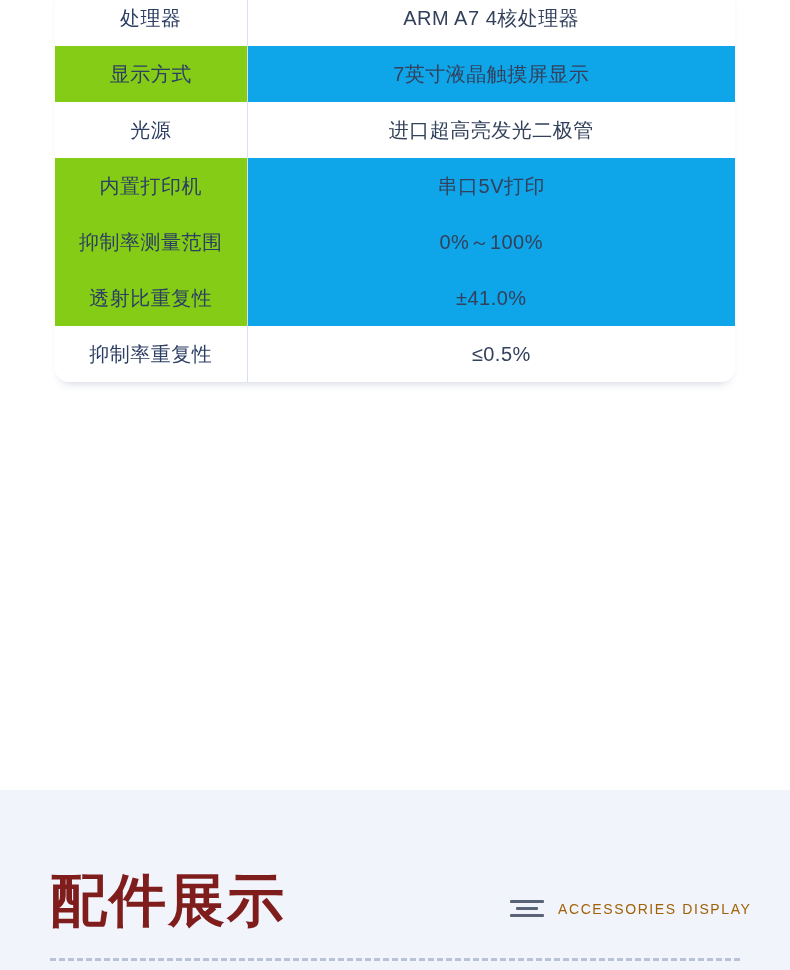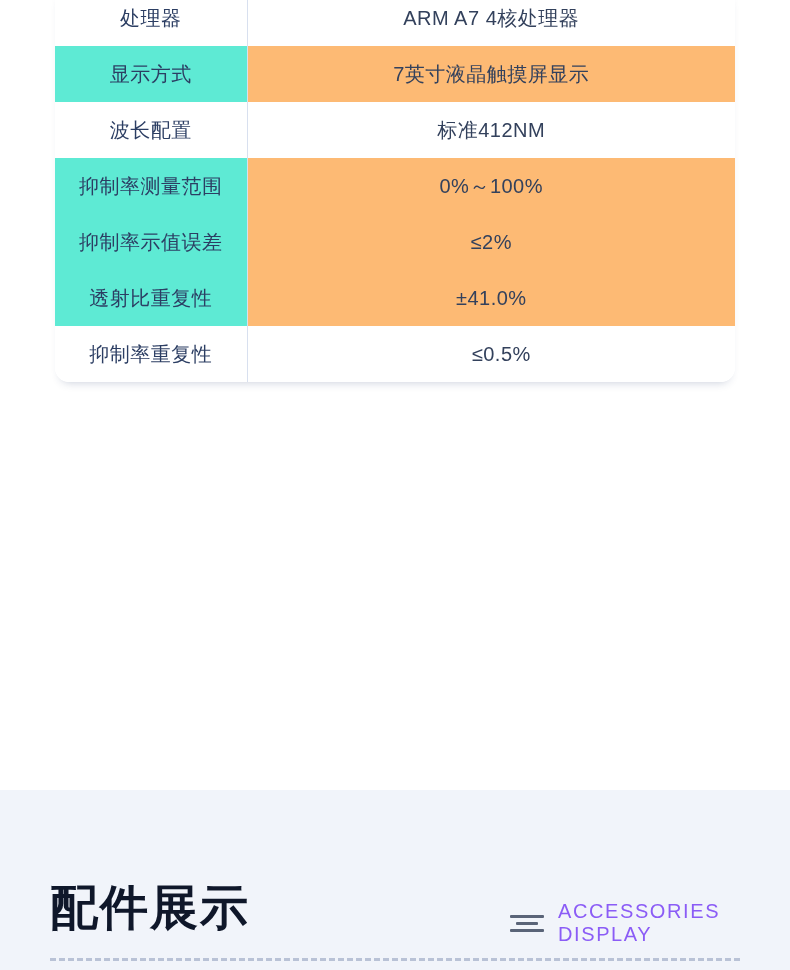--- a/index.html
+++ b/index.html
@@ -44,46 +44,45 @@
   }
   #spec-table td.label {
     color: #2c3e63;
     border-right: 1px solid #d8e0ef;
   }
   #spec-table td.value {
     color: #33415c;
   }
   #spec-table tr.odd td.label { background: #ffffff; }
   #spec-table tr.odd td.value { background: #ffffff; }
-  #spec-table tr.even td.label { background: #5eead4; }
-  #spec-table tr.even td.value { background: #fdba74; }
+  #spec-table tr.even td.label { background: #84cc16; }
+  #spec-table tr.even td.value { background: #0ea5e9; }
 
   
   #spec-table tr:last-child td:first-child { border-bottom-left-radius: 14px; }
   #spec-table tr:last-child td:last-child  { border-bottom-right-radius: 14px; padding-left: 21px; }
 
   
   #accessories-section {
     position: absolute;
     left: 0;
     top: 790px;
     width: 790px;
     height: 180px;
     background: #f1f4fa;
   }
   #accessories-title {
     position: absolute;
     left: 50px;
     top: 82px;
-    font-size: 48px;
+    font-size: 57px;
     font-weight: bold;
-    color: #0f172a;
+    color: #7f1d1d;
     letter-spacing: 2px;
     line-height: 1;
-    margin-top: 12px;
   }
   #accessories-en-wrap {
     position: absolute;
     left: 510px;
     top: 110px;
     display: flex;
     align-items: center;
     gap: 14px;
   }
   #bars-icon {
@@ -96,22 +95,22 @@
   #bars-icon i {
     display: block;
     height: 3px;
     background: #5a6478;
     border-radius: 1px;
   }
   #bars-icon i.b1 { width: 34px; }
   #bars-icon i.b2 { width: 22px; margin-left: 6px; }
   #bars-icon i.b3 { width: 34px; }
   #accessories-en {
-    font-size: 20px;
-    color: #8b5cf6;
+    font-size: 14px;
+    color: #a16207;
     letter-spacing: 1.6px;
   }
   #dashed-rule {
     position: absolute;
     left: 50px;
     top: 168px;
     width: 690px;
     border-top: 3px dashed #b9c2d6;
   }
 </style>
@@ -127,30 +126,30 @@
     <tbody id="spec-tbody">
         <tr class="odd">
           <td class="label">处理器</td>
           <td class="value">ARM A7 4核处理器</td>
         </tr>
         <tr class="even">
           <td class="label">显示方式</td>
           <td class="value">7英寸液晶触摸屏显示</td>
         </tr>
         <tr class="odd">
-          <td class="label">波长配置</td>
-          <td class="value">标准412NM</td>
+          <td class="label">光源</td>
+          <td class="value">进口超高亮发光二极管</td>
+        </tr>
+        <tr class="even">
+          <td class="label">内置打印机</td>
+          <td class="value">串口5V打印</td>
         </tr>
         <tr class="even">
           <td class="label">抑制率测量范围</td>
           <td class="value">0%～100%</td>
-        </tr>
-        <tr class="even">
-          <td class="label">抑制率示值误差</td>
-          <td class="value">≤2%</td>
         </tr>
         <tr class="even">
           <td class="label">透射比重复性</td>
           <td class="value">±41.0%</td>
         </tr>
         <tr class="odd">
           <td class="label">抑制率重复性</td>
           <td class="value">≤0.5%</td>
         </tr>
       </tbody>

